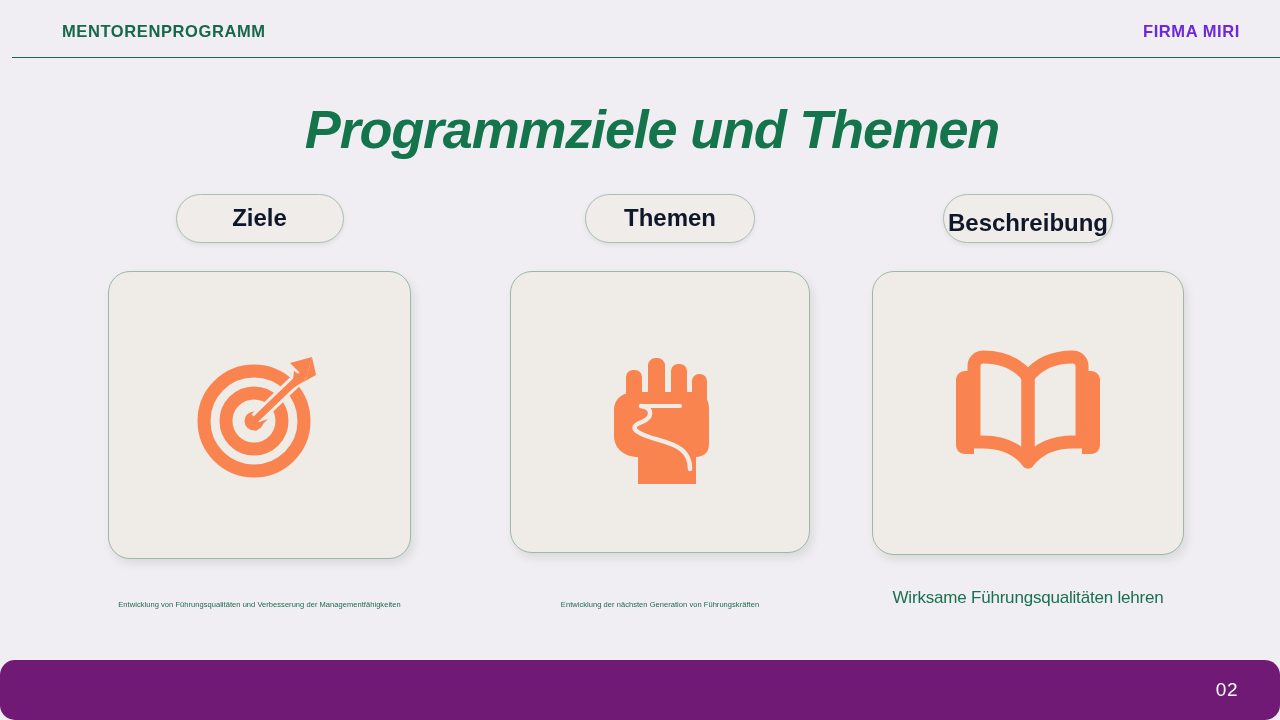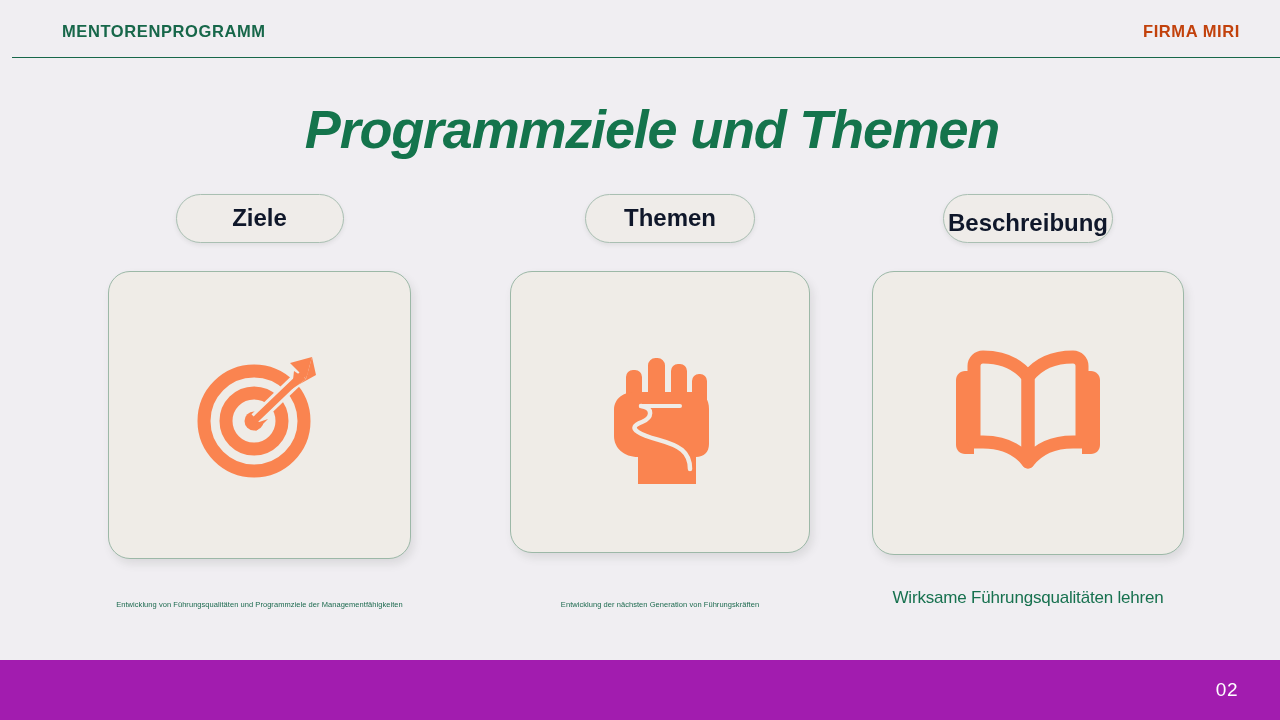--- a/index.html
+++ b/index.html
@@ -29,21 +29,21 @@
     position:absolute; left:50px; top:22px;
     font-size:16.5px; font-weight:bold;
     letter-spacing:0.6px;
     color:#17674a;
     white-space:nowrap;
   }
   .header-right {
     position:absolute; right:52px; top:22px;
     font-size:16.5px; font-weight:bold;
     letter-spacing:0.6px;
-    color:#c2410c;
+    color:#6d28d9;
     white-space:nowrap;
   }
 
   
   .title {
     position:absolute; left:12px; top:98px;
     width:1280px;
     text-align:center;
     font-size:54px;
     font-weight:bold;
@@ -127,21 +127,22 @@
     font-size:17px;
     letter-spacing:-0.2px;
     color:#17714f;
     white-space:nowrap;
   }
 
   
   .footer {
     position:absolute; left:0; top:660px;
     width:1280px; height:60px;
-    background:#a21caf;
+    background:#701a75;
+    border-radius:15px;
   }
   .footer-page {
     position:absolute; right:42px; top:50%;
     transform:translateY(-50%);
     font-size:19px;
     font-weight:normal;
     letter-spacing:0.5px;
     color:#ffffff;
   }
 </style>
@@ -180,21 +181,21 @@
 
           <path d="M56 76 L74 70 L62 82 Z" fill="#fa8450"></path>
 
           <path d="M96 14 L118 8 L112 30 Z" fill="#fa8450"></path>
           <path d="M104 36 L112 30 L118 8 L122 26 Z" fill="#fa8450"></path>
           <path d="M112 30 L104 36 L98 40 L100 22 Z" fill="#fa8450"></path>
         </svg>
       </span>
     </div>
 
-    <div class="caption-sm">Entwicklung von Führungsqualitäten und Programmziele der Managementfähigkeiten</div>
+    <div class="caption-sm">Entwicklung von Führungsqualitäten und Verbesserung der Managementfähigkeiten</div>
   </div>
 
   <div class="col col-2">
 
     <div class="pill-wrap">
       <div class="pill pill-2">
         <span class="pill-label">Themen</span>
       </div>
     </div>
 

